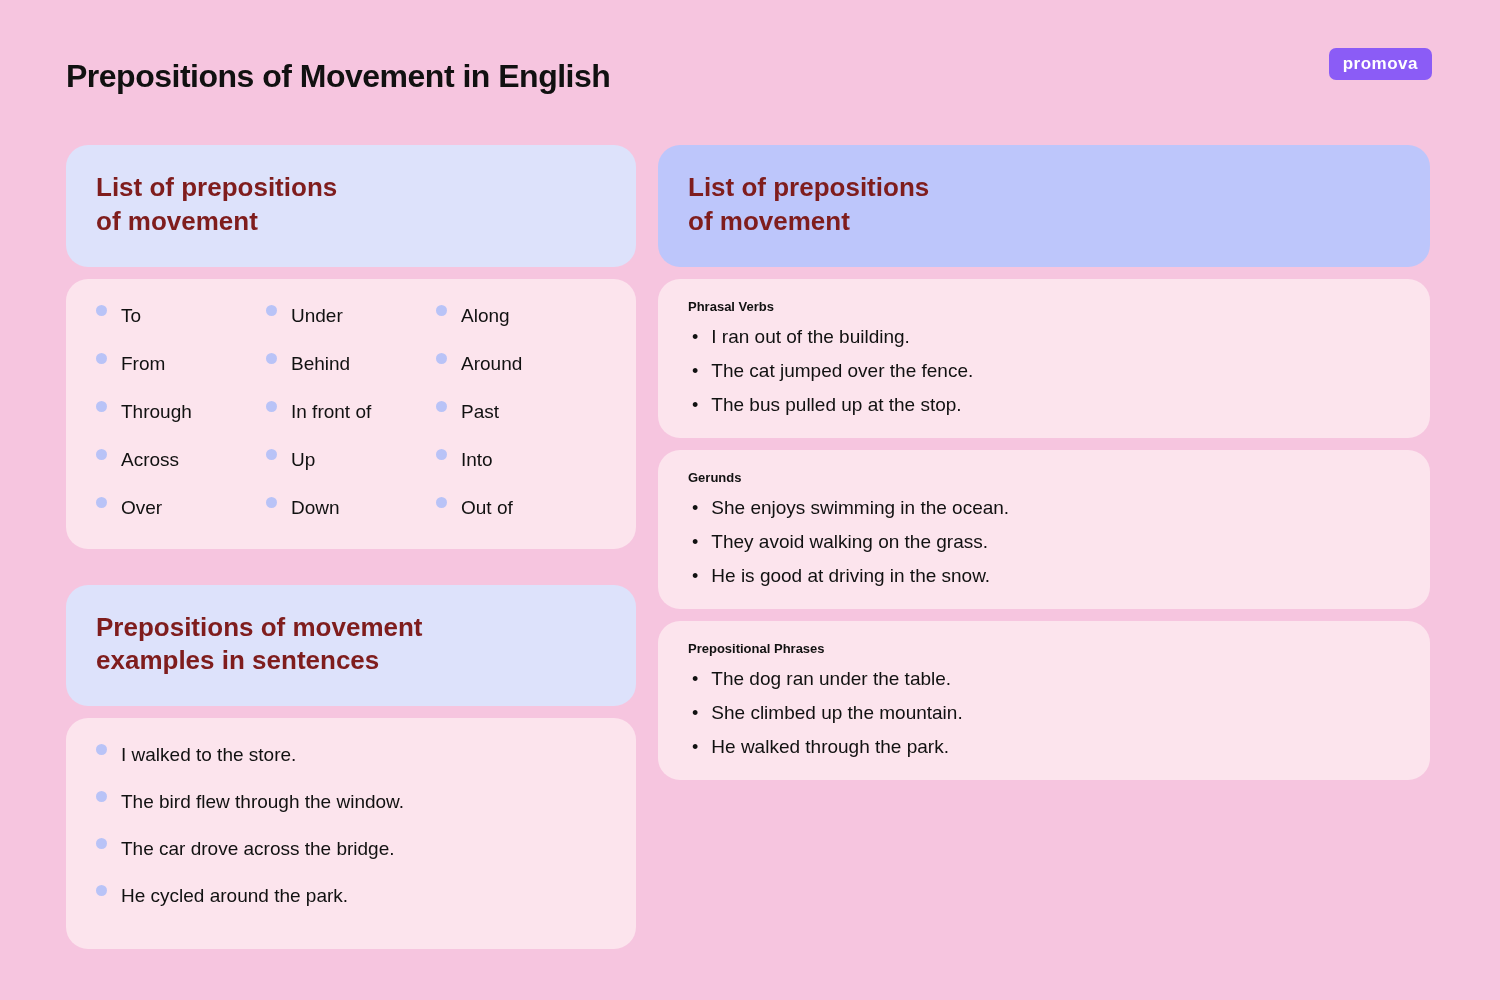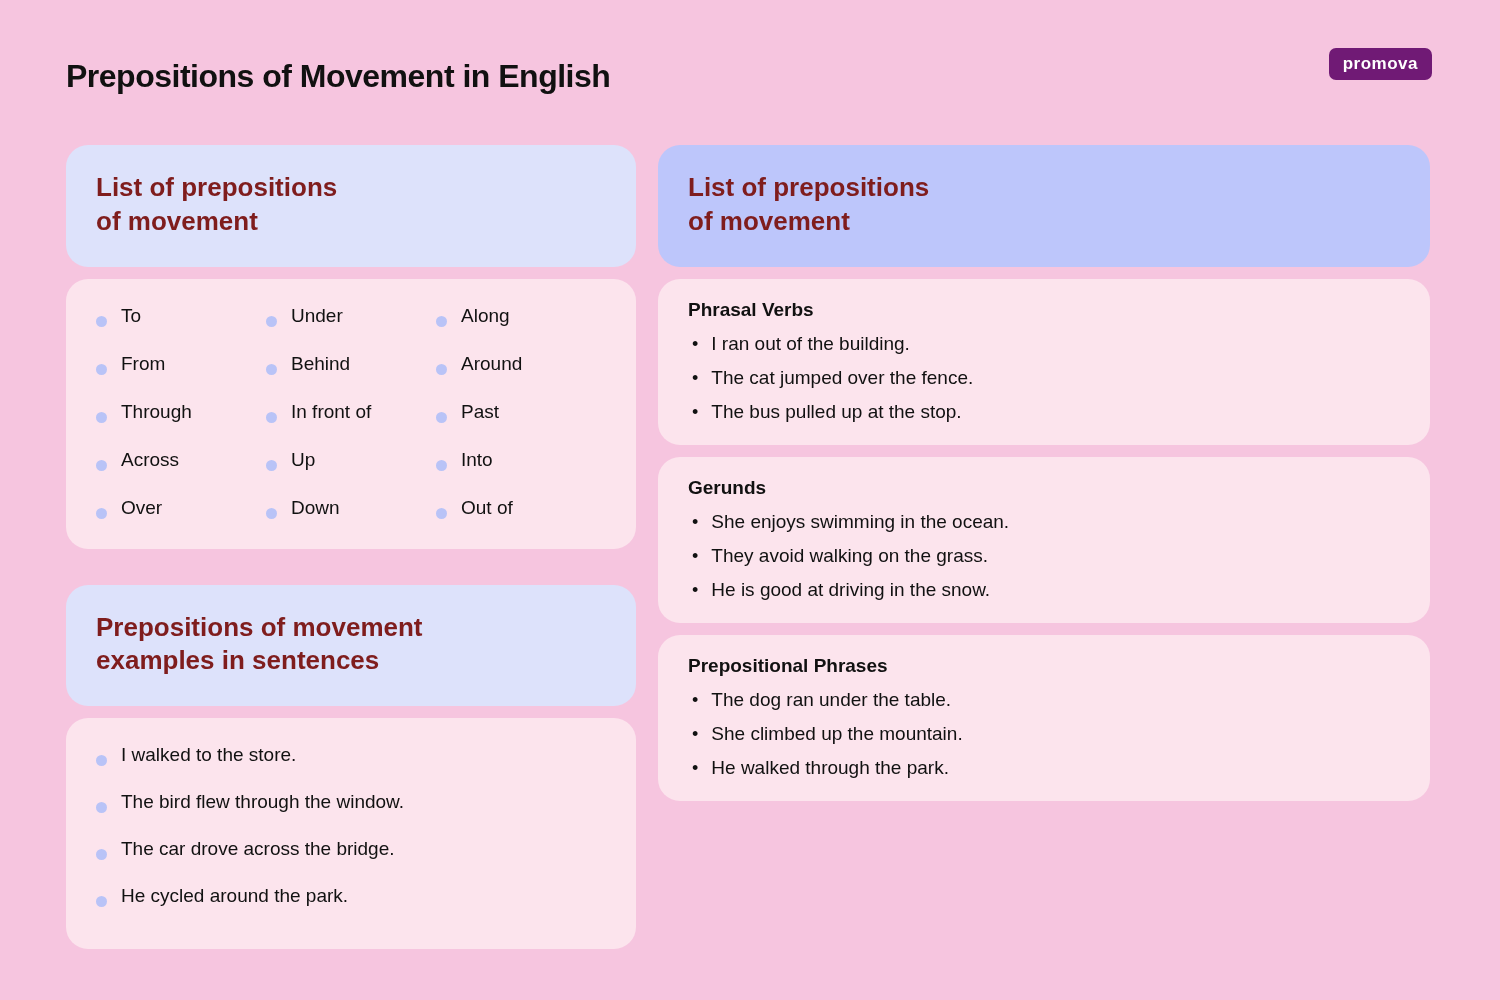--- a/index.html
+++ b/index.html
@@ -15,21 +15,21 @@
     width: 1500px;
     height: 1000px;
     background: #f6c5df;
   }
 
   
   .logo {
     position: absolute;
     top: 48px;
     right: 68px;
-    background: #701a75;
+    background: #8b5cf6;
     color: #fff;
     border-radius: 7px;
     padding: 7px 14px 8px 14px;
     font-size: 17px;
     font-weight: bold;
     letter-spacing: 0.5px;
     line-height: 1;
   }
 
   
@@ -78,58 +78,58 @@
   
   .prep-grid {
     margin-top: 12px;
     padding: 26px 30px 30px 30px;
     display: grid;
     grid-template-columns: 1fr 1fr 1fr;
     row-gap: 26px;
   }
   .prep-item {
     display: flex;
-    align-items: flex-end;
+    align-items: flex-start;
     font-size: 19px;
     color: #111;
   }
   .dot {
     width: 11px;
     height: 11px;
     border-radius: 50%;
     background: #b9c3f7;
     margin-right: 14px;
     flex: 0 0 auto;
   }
 
   
   .sentence-list {
     margin-top: 12px;
     padding: 26px 30px 30px 30px;
   }
   .sentence-item {
     display: flex;
-    align-items: flex-end;
+    align-items: flex-start;
     font-size: 19px;
     color: #111;
     margin-bottom: 25px;
   }
   .sentence-item:last-child { margin-bottom: 12px; }
 
   .spacer-36 { height: 36px; }
 
   
   .sub-card {
     background: #fce4ed;
     border-radius: 22px;
     padding: 20px 30px 22px 30px;
     margin-top: 12px;
   }
   .sub-title {
-    font-size: 19px;
+    font-size: 13px;
     font-weight: bold;
     color: #111;
     margin-bottom: 12px;
   }
   .bullet-row {
     display: flex;
     align-items: baseline;
     font-size: 19px;
     color: #111;
     margin-bottom: 12px;

